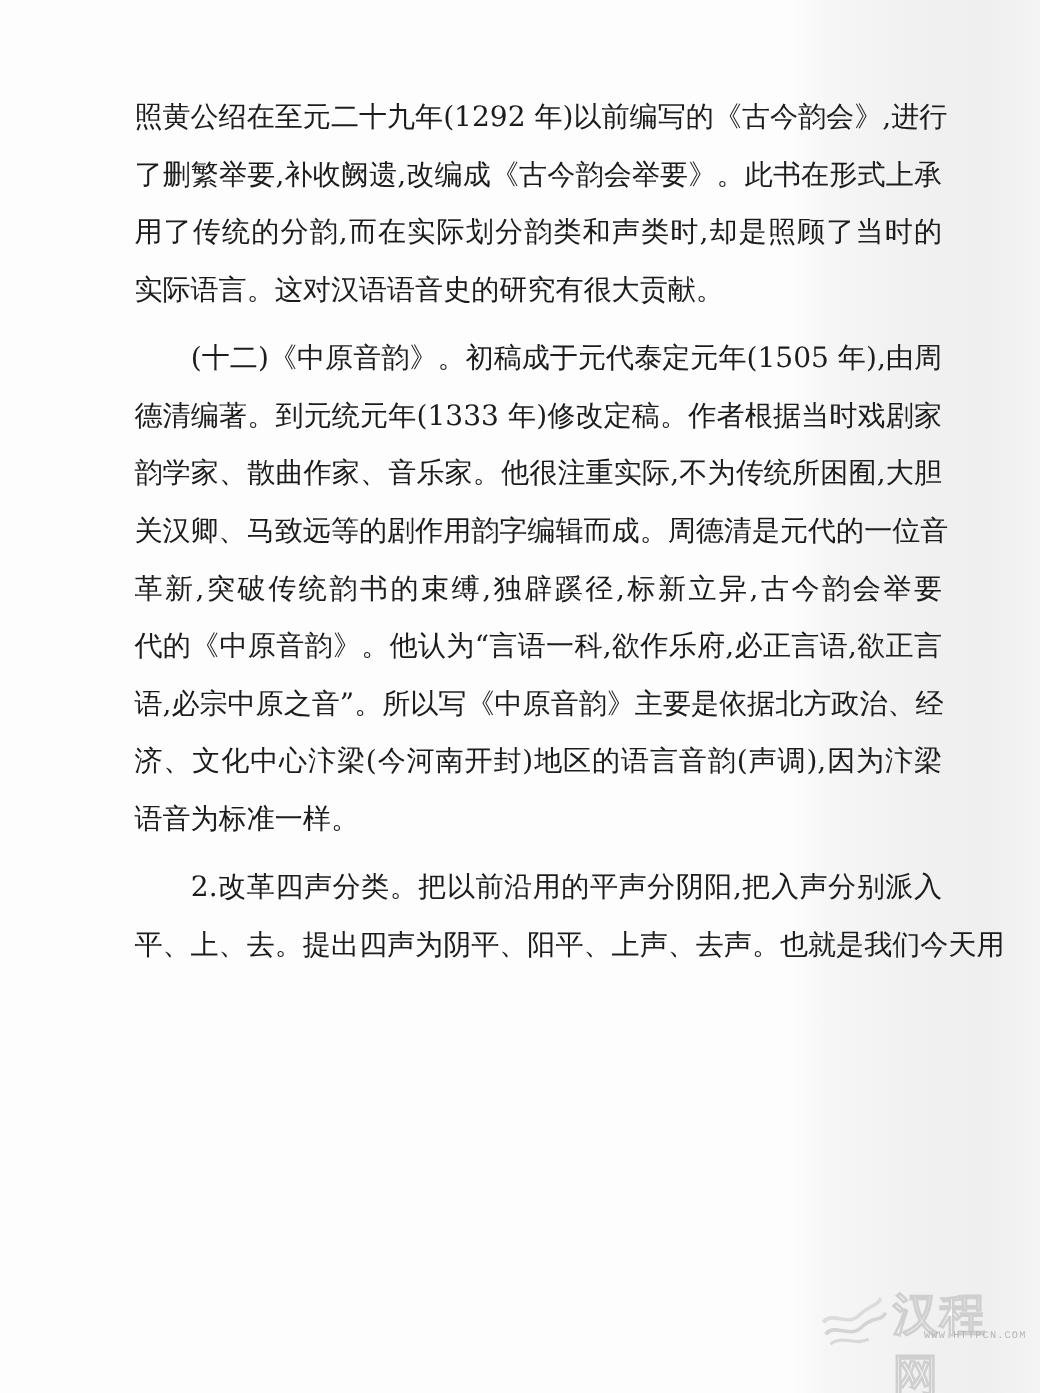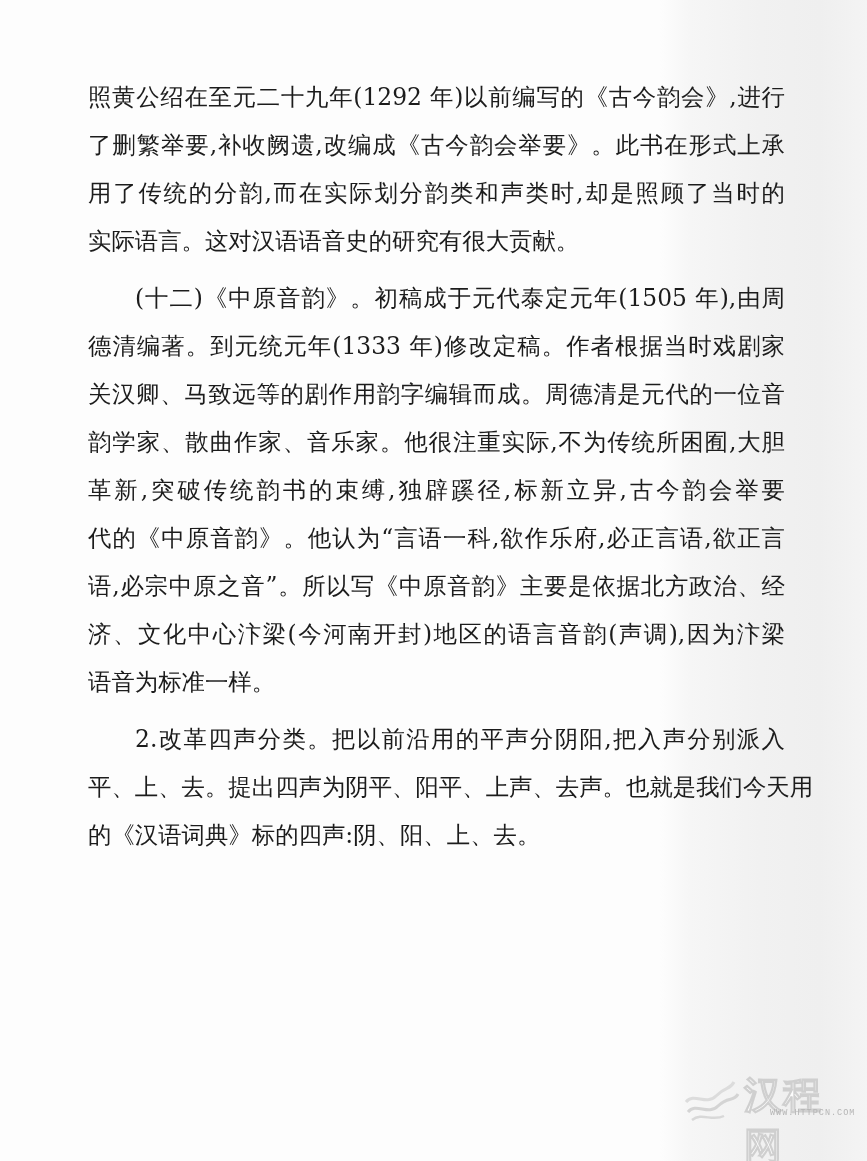--- a/index.html
+++ b/index.html
@@ -13,21 +13,21 @@
     position: absolute; left: 88px; top: 73px; width: 697px;
   }
   .para {
     margin: 0 0 9px 0;
     font-size: 23.4px;
     line-height: 48px;
     text-align: justify;
     text-align-last: left;
     letter-spacing: 0px;
   }
-  .line { display: block; white-space: nowrap; text-align-last: justify; text-align: justify; }
+  .line { display: block; white-space: nowrap; text-align-last: justify; text-align: justify; margin-left: 24px; }
   .line.last { text-align-last: left; }
   .watermark {
     position: absolute; left: 680px; top: 1068px; width: 180px; height: 70px;
     pointer-events: none;
   }
   .wm-swirl { position: absolute; left: 2px; top: 4px; width: 60px; height: 52px; }
   .wm-title {
     position: absolute; left: 64px; top: 2px;
     font-family: "DejaVu Sans", sans-serif; font-size: 38px; font-weight: bold;
     color: rgba(255,255,255,0.85);
@@ -46,32 +46,31 @@
 <div class="page">
   <p class="para">
     <span class="line">照黄公绍在至元二十九年(1292 年)以前编写的《古今韵会》,进行</span>
     <span class="line">了删繁举要,补收阙遗,改编成《古今韵会举要》。此书在形式上承</span>
     <span class="line">用了传统的分韵,而在实际划分韵类和声类时,却是照顾了当时的</span>
     <span class="line last">实际语言。这对汉语语音史的研究有很大贡献。</span>
   </p>
   <p class="para">
     <span class="line" style="padding-left:47px">(十二)《中原音韵》。初稿成于元代泰定元年(1505 年),由周</span>
     <span class="line">德清编著。到元统元年(1333 年)修改定稿。作者根据当时戏剧家</span>
+    <span class="line">韵学家、散曲作家、音乐家。他很注重实际,不为传统所困囿,大胆</span>
     <span class="line">关汉卿、马致远等的剧作用韵字编辑而成。周德清是元代的一位音</span>
-    <span class="line">韵学家、散曲作家、音乐家。他很注重实际,不为传统所困囿,大胆</span>
     <span class="line">革新,突破传统韵书的束缚,独辟蹊径,标新立异,古今韵会举要</span>
     <span class="line">代的《中原音韵》。他认为“言语一科,欲作乐府,必正言语,欲正言</span>
     <span class="line">语,必宗中原之音”。所以写《中原音韵》主要是依据北方政治、经</span>
     <span class="line">济、文化中心汴梁(今河南开封)地区的语言音韵(声调),因为汴梁</span>
     <span class="line last">语音为标准一样。</span>
   </p>
   <p class="para">
     <span class="line" style="padding-left:47px">2.改革四声分类。把以前沿用的平声分阴阳,把入声分别派入</span>
     <span class="line">平、上、去。提出四声为阴平、阳平、上声、去声。也就是我们今天用</span>
-    <span class="line last">的《汉语词典》标的四声:阴、阳、上、去。</span>
   </p>
 </div>
 
 <div class="watermark">
   <svg class="wm-swirl" viewBox="0 0 60 52">
     <path d="M6 40 C14 30, 26 44, 36 34 S52 30, 56 22" fill="none" stroke="#d4d4d4" stroke-width="3"></path>
     <path d="M4 30 C12 20, 24 34, 34 24 S48 18, 52 10" fill="none" stroke="#dcdcdc" stroke-width="3"></path>
     <path d="M10 48 C20 40, 30 50, 42 44" fill="none" stroke="#d8d8d8" stroke-width="2.5"></path>
   </svg>
   <span class="wm-title">汉程网</span>

